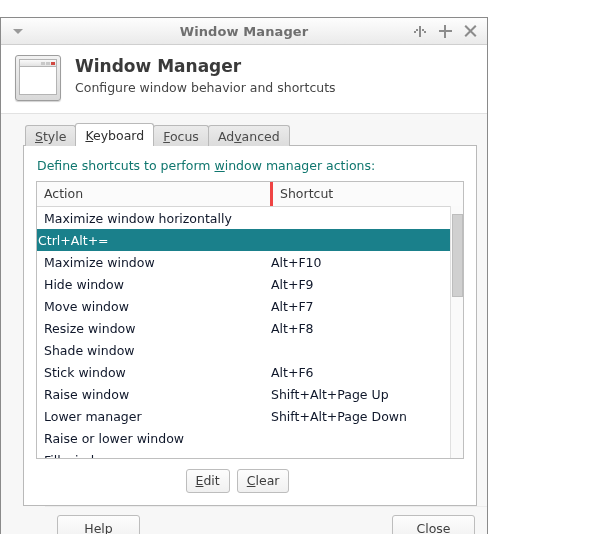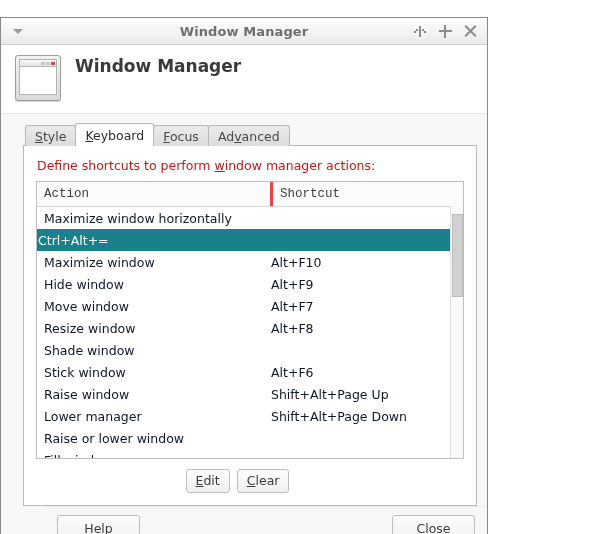--- a/index.html
+++ b/index.html
@@ -200,21 +200,21 @@
     border: 1px solid #b9b9b9;
     box-sizing: border-box;
     padding: 10px 12px 10px 12px;
     display: flex;
     flex-direction: column;
     min-height: 0;
     margin-top: -1px;
   }
   .panel-label {
     font-size: 12.5px;
-    color: #b91c1c;
+    color: #0f766e;
     padding: 2px 0 8px 1px;
   }
   .panel-label u { text-decoration: underline; }
 
   
   .listframe {
     flex: 1 1 auto;
     border: 1px solid #bfbfbf;
     background: #ffffff;
     position: relative;
@@ -224,21 +224,20 @@
     flex-direction: column;
   }
   .list-header {
     display: flex;
     height: 24px;
     flex: 0 0 24px;
     background: #fbfbfb;
     border-bottom: 1px solid #d6d6d6;
     font-size: 12.5px;
     color: #3d3d3d;
-    font-family: Liberation Mono, monospace;
   }
   .list-header .col {
     line-height: 24px;
     padding-left: 7px;
     box-sizing: border-box;
   }
   .list-header .col-action { width: 233px; }
   .list-header .col-shortcut {
     flex: 1 1 auto;
     border-left: 3px solid #ef4444;
@@ -370,20 +369,21 @@
     <div class="app-icon">
       <div class="mini-title">
         <span class="dot g"></span>
           <span class="dot g"></span>
           <span class="dot"></span>
       </div>
       <div class="mini-body"></div>
     </div>
     <div class="header-text">
       <div class="header-title">Window Manager</div>
+      <div class="header-sub">Configure window behavior and shortcuts</div>
     </div>
   </div>
 
   <div class="tab-area">
     <div class="tabstrip">
       <div class="tab"><u>S</u>tyle</div>
       <div class="tab active"><u>K</u>eyboard</div>
       <div class="tab"><u>F</u>ocus</div>
       <div class="tab">Ad<u>v</u>anced</div>
     </div>

